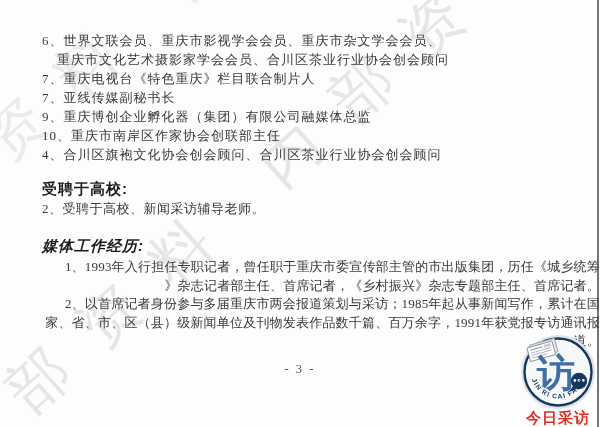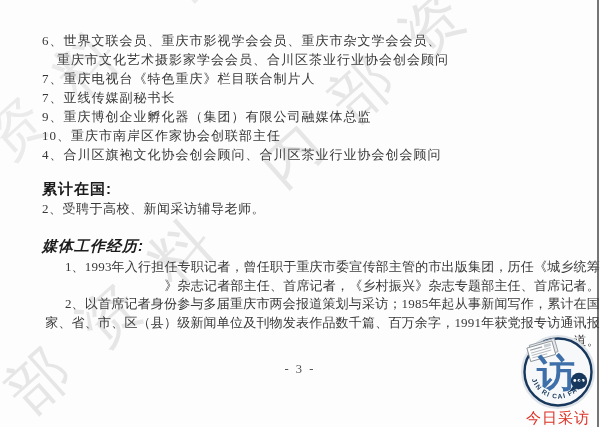--- a/index.html
+++ b/index.html
@@ -42,21 +42,21 @@
   .page-number{
     margin-top:11px;text-align:center;font-size:12.5px;color:#4e4e4e;
     letter-spacing:2px;font-family:"Liberation Serif",serif;
   }
   
   .logo{position:absolute;left:518px;top:334px;width:80px;height:92px;z-index:5;}
   .logo svg{display:block;}
   .logo-caption{
     text-align:center;margin-top:-3px;
     font-family:"Liberation Sans","DejaVu Sans",sans-serif;
-    font-weight:400;font-size:15px;color:#dd2f23;letter-spacing:1px;
+    font-weight:700;font-size:15px;color:#dd2f23;letter-spacing:1px;
   }
 </style>
 </head>
 <body>
 
 <div class="page">
 
   <div class="wm wm1">内部资料 内部资料 内部资料</div>
   <div class="wm wm2">内部资料 内部资料 内部资料</div>
 
@@ -65,21 +65,21 @@
     <div class="list-block">
       <div class="line">6、世界文联会员、重庆市影视学会会员、重庆市杂文学会会员、</div>
       <div class="line cont">重庆市文化艺术摄影家学会会员、合川区茶业行业协会创会顾问</div>
       <div class="line">7、重庆电视台《特色重庆》栏目联合制片人</div>
       <div class="line">7、亚线传媒副秘书长</div>
       <div class="line">9、重庆博创企业孵化器（集团）有限公司融媒体总监</div>
       <div class="line">10、重庆市南岸区作家协会创联部主任</div>
       <div class="line">4、合川区旗袍文化协会创会顾问、合川区茶业行业协会创会顾问</div>
     </div>
 
-    <div class="sec-heading honors-heading">累计在国:</div>
+    <div class="sec-heading honors-heading">受聘于高校:</div>
     <div class="honors-block">
       <div class="line">2、受聘于高校、新闻采访辅导老师。</div>
     </div>
 
     <div class="sec-heading exp-heading">媒体工作经历:</div>
     <div class="exp-block">
       <div class="line pindent">1、1993年入行担任专职记者，曾任职于重庆市委宣传部主管的市出版集团，历任《城乡统筹</div>
       <div class="line">》杂志记者部主任、首席记者，《乡村振兴》杂志专题部主任、首席记者。</div>
       <div class="line pindent">2、以首席记者身份参与多届重庆市两会报道策划与采访；1985年起从事新闻写作，累计在国</div>
       <div class="line">家、省、市、区（县）级新闻单位及刊物发表作品数千篇、百万余字，1991年获党报专访通讯报</div>

